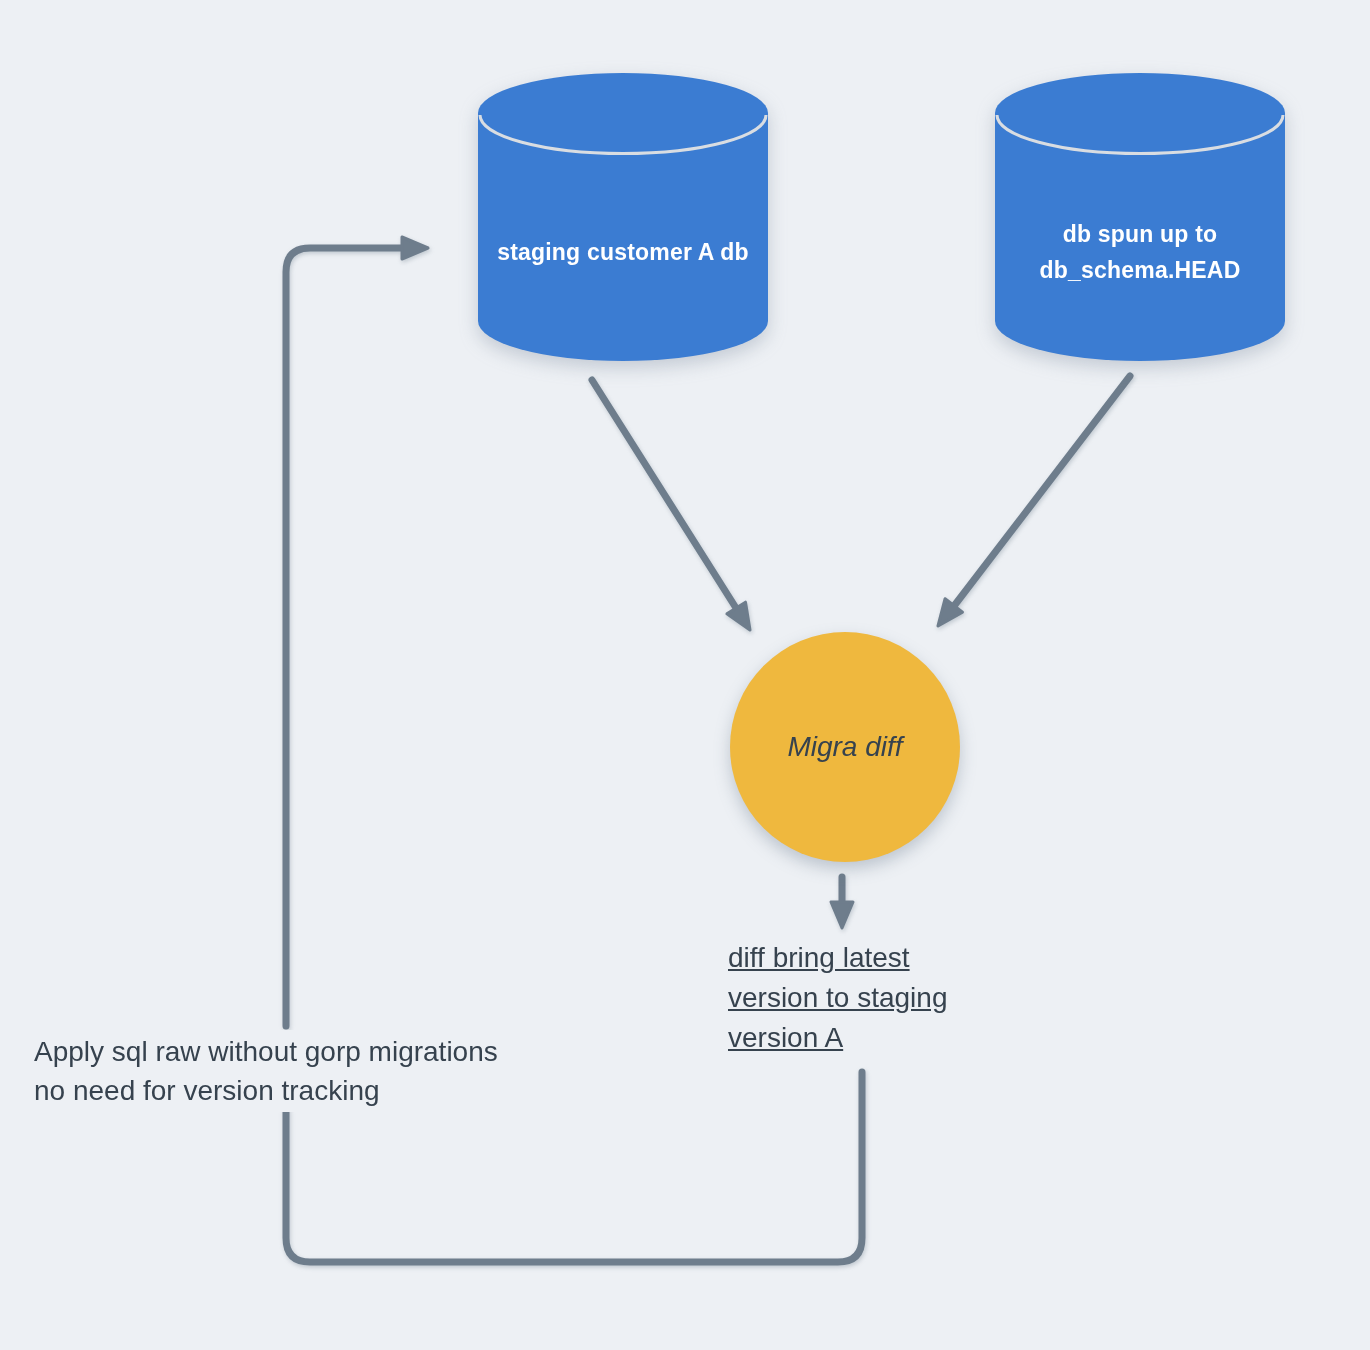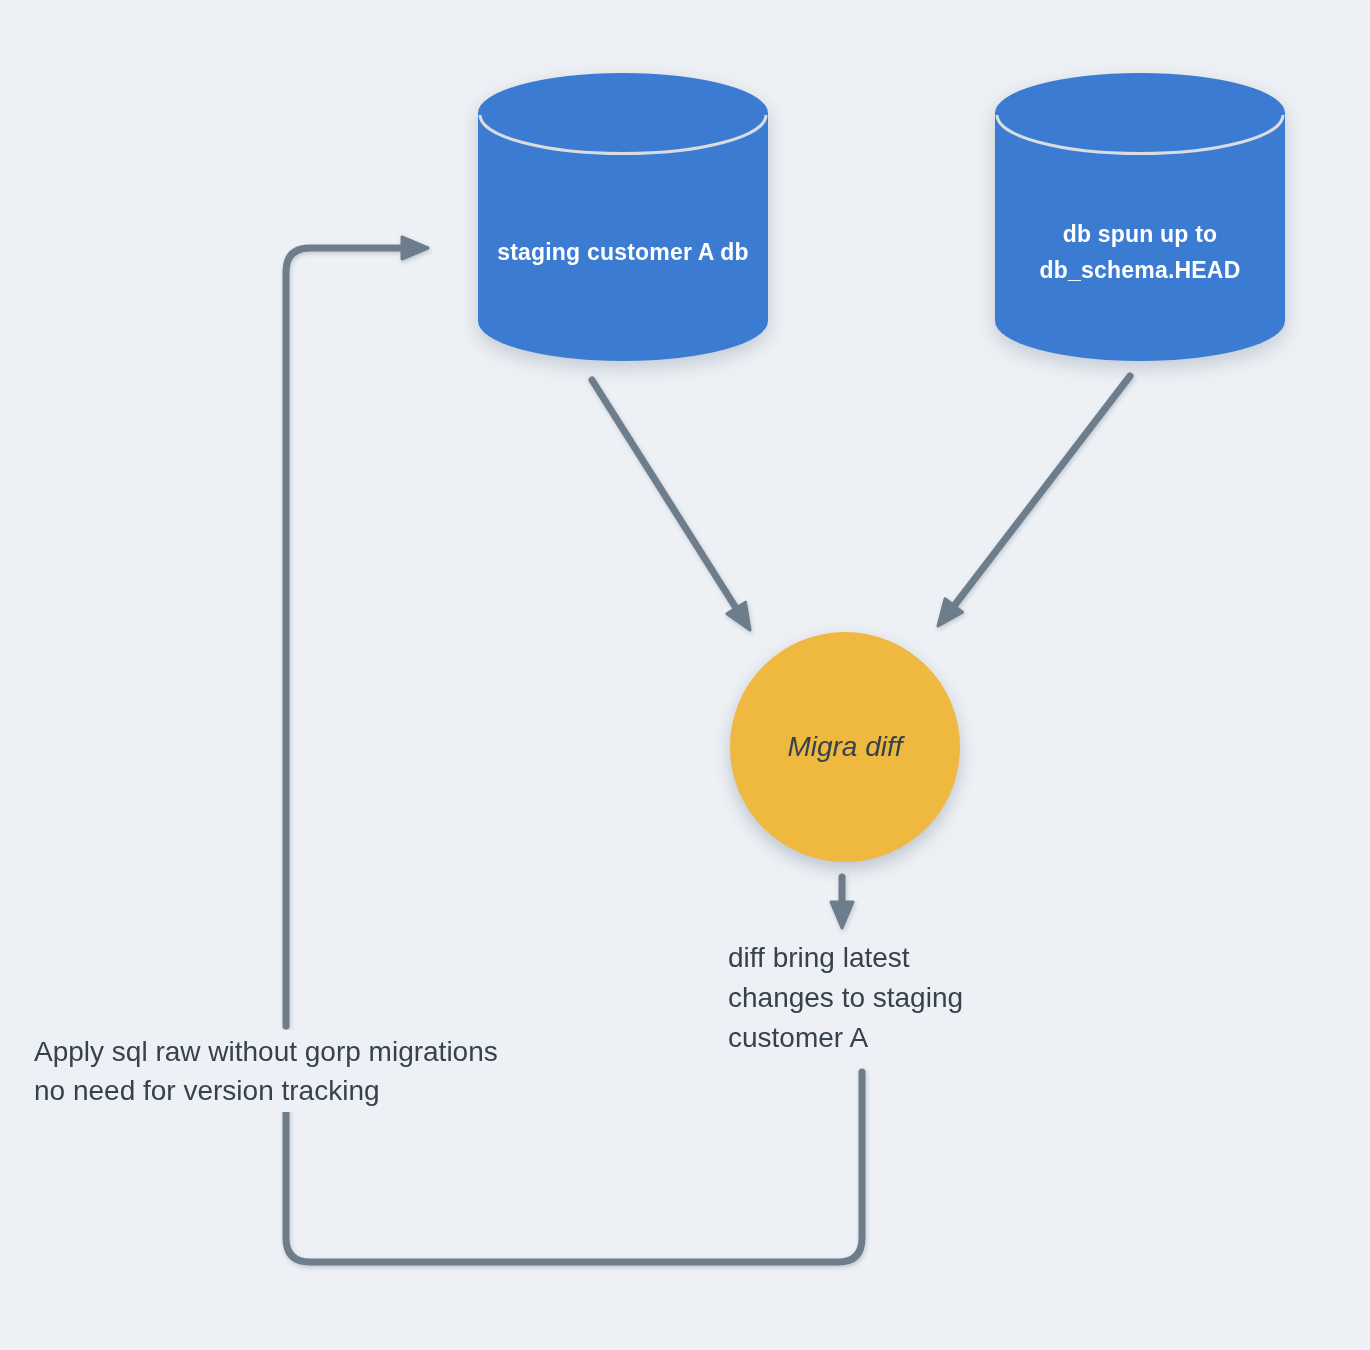--- a/index.html
+++ b/index.html
@@ -58,21 +58,21 @@
     display:flex;align-items:center;justify-content:center;
     color:var(--text-dark);
     font-size:28px;font-weight:400;
   }
   .note{
     position:absolute;
     color:var(--text-dark);
     font-size:28px;line-height:40px;font-weight:400;
   }
   .note span{display:block;}
-  .note-diff{left:728px;top:938px;text-align:left;}
+  .note-diff{left:728px;top:938px;text-align:left;text-decoration:underline;}
   .note-apply{
     left:34px;top:1030px;width:500px;
     line-height:39px;
     background:var(--background);
     padding:2px 0;
   }
 </style>
 </head>
 <body>
 
@@ -115,22 +115,22 @@
       <span>db_schema.HEAD</span>
     </div>
   </div>
 
   <div class="node process" style="left:730px;top:632px;font-style:italic;">
     <span>Migra diff</span>
   </div>
 
   <div class="note note-diff">
     <span>diff bring latest</span>
-    <span>changes to staging</span>
-    <span>customer A</span>
+    <span>version to staging</span>
+    <span>version A</span>
   </div>
 
   <div class="note note-apply">
     <span>Apply sql raw without gorp migrations</span>
     <span>no need for version tracking</span>
   </div>
 
 </div>
 
 </body></html>

